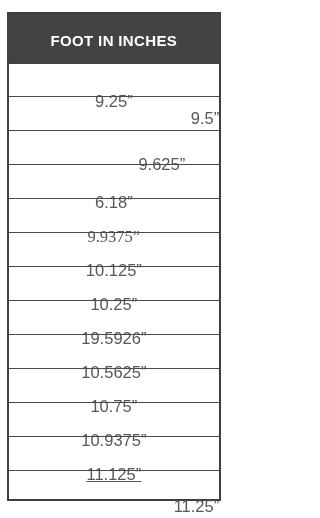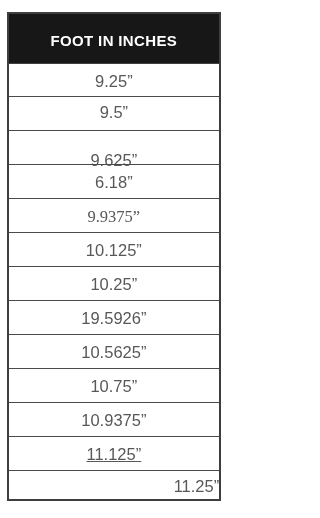--- a/index.html
+++ b/index.html
@@ -25,21 +25,21 @@
     background: #ffffff;
     filter: grayscale(100%);
   }
   
   #header-cell {
     position: absolute;
     left: 0;
     top: 0;
     width: 210.7px;
     height: 48.6px;
-    background: #0f172a;
+    background: #6d28d9;
     color: #ffffff;
     font-size: 15px;
     font-weight: bold;
     letter-spacing: 0.35px;
     line-height: 54.4px;
     text-align: center;
   }
   
   .sep {
     position: absolute;
@@ -52,37 +52,38 @@
     border-top: 1px solid #3f3f40;
   }
   
   .cell {
     position: absolute;
     left: 0;
     width: 210.7px;
     text-align: center;
     color: #58585a;
     font-size: 16.5px;
+    margin-top: 20px;
   }
 </style>
 </head>
 <body>
 
 <div id="table-frame">
   <div id="header-cell">FOOT IN INCHES</div>
   <div id="rows">
 
   <div class="sep head" style="top: 49px;"></div>
   <div class="cell" style="top: 49px; height: 33px; line-height: 36px;">9.25”</div>
 
   <div class="sep" style="top: 82px;"></div>
-  <div class="cell" style="top: 80px; height: 34px; line-height: 37px;">9.5”</div>
+  <div class="cell" style="top: 66px; height: 34px; line-height: 37px; text-align: right;">9.5”</div>
 
   <div class="sep" style="top: 116px;"></div>
-  <div class="cell" style="top: 128px; height: 34px; line-height: 37px;">9.625”</div>
+  <div class="cell" style="top: 112px; height: 34px; line-height: 37px; padding-left: 48px;">9.625”</div>
 
   <div class="sep" style="top: 150px;"></div>
   <div class="cell" style="top: 150px; height: 34px; line-height: 37px;">6.18”</div>
 
   <div class="sep" style="top: 184px;"></div>
   <div class="cell" style="top: 184px; height: 34px; line-height: 37px; font-family: Liberation Serif, serif;">9.9375”</div>
 
   <div class="sep" style="top: 218px;"></div>
   <div class="cell" style="top: 218px; height: 34px; line-height: 37px;">10.125”</div>
 

